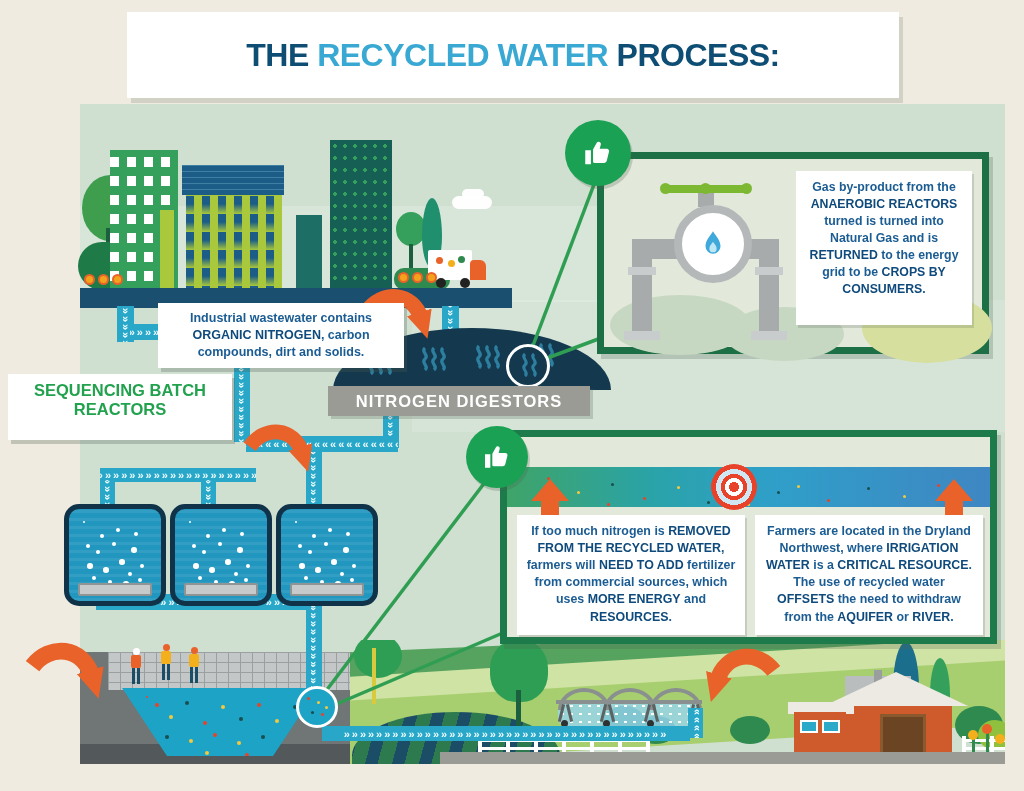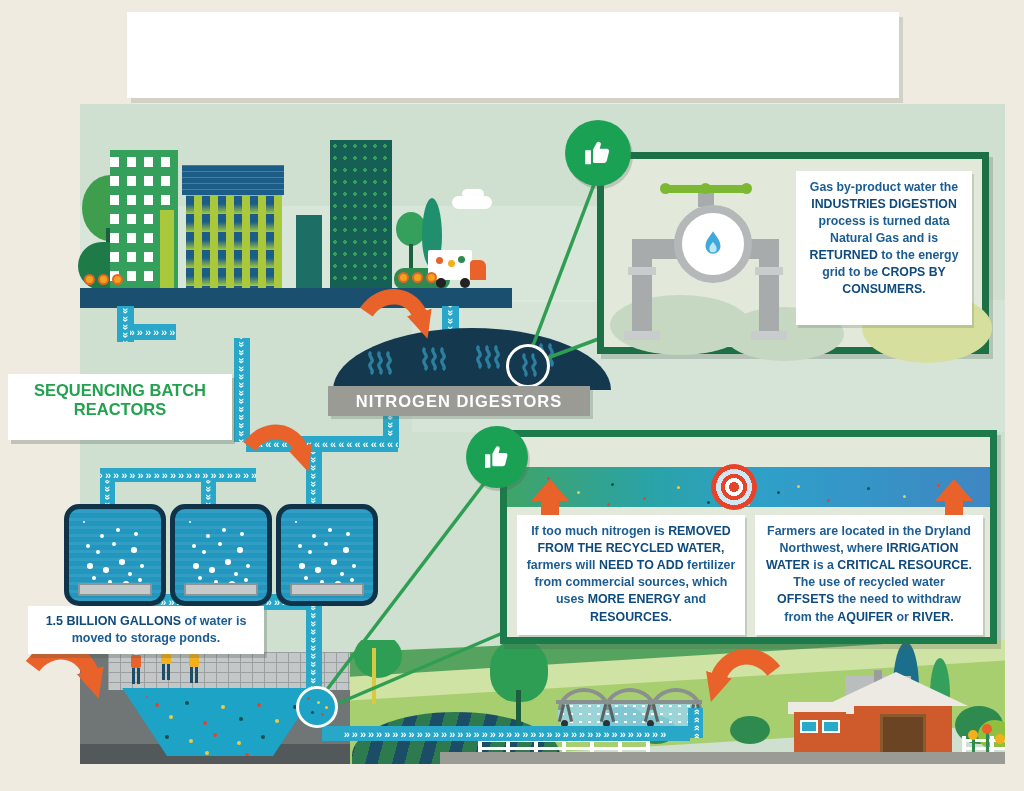--- a/index.html
+++ b/index.html
@@ -230,29 +230,30 @@
     <svg width="32" height="32" style="margin:3px 0 0 8px;">
       <path d="M8 4 c-5 4 5 7 0 11 c-5 4 5 7 0 11" stroke="#2d7fa0" stroke-width="3" fill="none"></path>
       <path d="M17 4 c-5 4 5 7 0 11 c-5 4 5 7 0 11" stroke="#2d7fa0" stroke-width="3" fill="none"></path>
     </svg>
   </div>
   <div class="abs dlabel">
     <span>NITROGEN DIGESTORS</span>
   </div>
 
   <div class="abs titlebox">
-  </div>
-
-
+    <div class="tl"><span class="navy">THE </span><span class="ltblue">RECYCLED WATER</span><span class="navy"> PROCESS:</span></div>
+  </div>
+
+
+  <div class="note" style="left:158px;top:303px;width:228px;"><span>Industrial wastewater contains </span><span class="b">ORGANIC NITROGEN</span><span>, carbon compounds, dirt and solids.</span></div>
 
   <div class="note sbrbox" style="left:8px;top:374px;width:206px;">
     <div class="h">SEQUENCING BATCH REACTORS</div>
   </div>
 
-  <div class="note" style="left:28px;top:606px;width:218px;"><span class="b">1.5 BILLION GALLONS</span><span> of water is moved to storage ponds.</span></div>
 
   <div class="tank" style="left:64px;top:504px;">
     <div class="bubbles"></div>
     <div class="diffuser"></div>
   </div>
   <div class="tank" style="left:170px;top:504px;">
     <div class="bubbles"></div>
     <div class="diffuser"></div>
   </div>
   <div class="tank" style="left:276px;top:504px;">
@@ -279,21 +280,21 @@
     <div class="knob" style="left:56px;top:24px;"></div>
     <div class="knob" style="left:96px;top:24px;"></div>
     <div class="knob" style="left:137px;top:24px;"></div>
     <div class="gauge" style="left:70px;top:46px;">
       <svg width="26" height="30" viewBox="0 0 24 28">
         <path d="M12 2 C15 7 19 10.5 19 16 a7 7 0 0 1 -14 0 C5 10.5 9 7 12 2z" fill="#3fa9dc"></path>
         <path d="M12 12 c1.8 2.6 3.4 4 3.4 6.4 a3.4 3.4 0 0 1 -6.8 0 C8.6 16 10.2 14.6 12 12z" fill="#bfe6f5"></path>
       </svg>
     </div>
 
-    <div class="np-note" style="left:192px;top:12px;width:160px;height:138px;font-size:12.3px;"><span>Gas by-product water the </span><span class="b">INDUSTRIES DIGESTION</span><span> process is turned data Natural Gas and is </span><span class="b">RETURNED</span><span> to the energy grid to be </span><span class="b">CROPS BY CONSUMERS</span><span>.</span></div>
+    <div class="np-note" style="left:192px;top:12px;width:160px;height:138px;font-size:12.3px;"><span>Gas by-product from the </span><span class="b">ANAEROBIC REACTORS</span><span> turned is turned into Natural Gas and is </span><span class="b">RETURNED</span><span> to the energy grid to be </span><span class="b">CROPS BY CONSUMERS</span><span>.</span></div>
   </div>
   <div class="thumb" style="left:565px;top:120px;width:66px;height:66px;">
     <svg width="34" height="34" viewBox="0 0 24 24">
         <path fill="#fff" d="M3 10h4v10H3zM8.5 19.4V9.6l2.6-4.8c.3-.5.8-.8 1.3-.8 1.1 0 1.9 1 1.6 2L13.2 9h5c1.1 0 1.9 1 1.6 2l-1.6 6.5c-.2.9-1 1.5-1.9 1.5H9.5c-.4 0-.7-.2-1-.6z"></path>
       </svg>
   </div>
 
   <div class="panel" style="left:500px;top:430px;width:483px;height:200px;border-color:#1d7a4b;">
     <div class="np-bar">
       <div class="speck" style="left:40px;top:10px;box-shadow:30px 14px 0 #f3c93f,64px 6px 0 #184f50,96px 20px 0 #e8432a,130px 9px 0 #f3c93f,160px 24px 0 #184f50,250px 8px 0 #f3c93f,280px 22px 0 #e8432a,320px 10px 0 #184f50,356px 18px 0 #f3c93f,390px 7px 0 #e8432a,412px 20px 0 #f3c93f,60px 26px 0 #e8432a,200px 26px 0 #f3c93f,230px 14px 0 #184f50;"></div>

